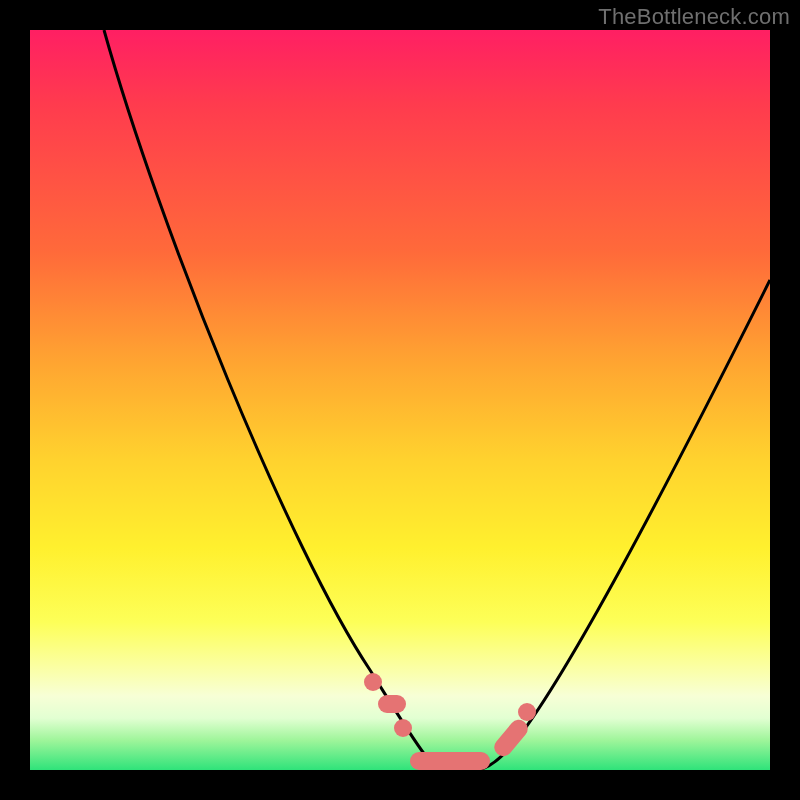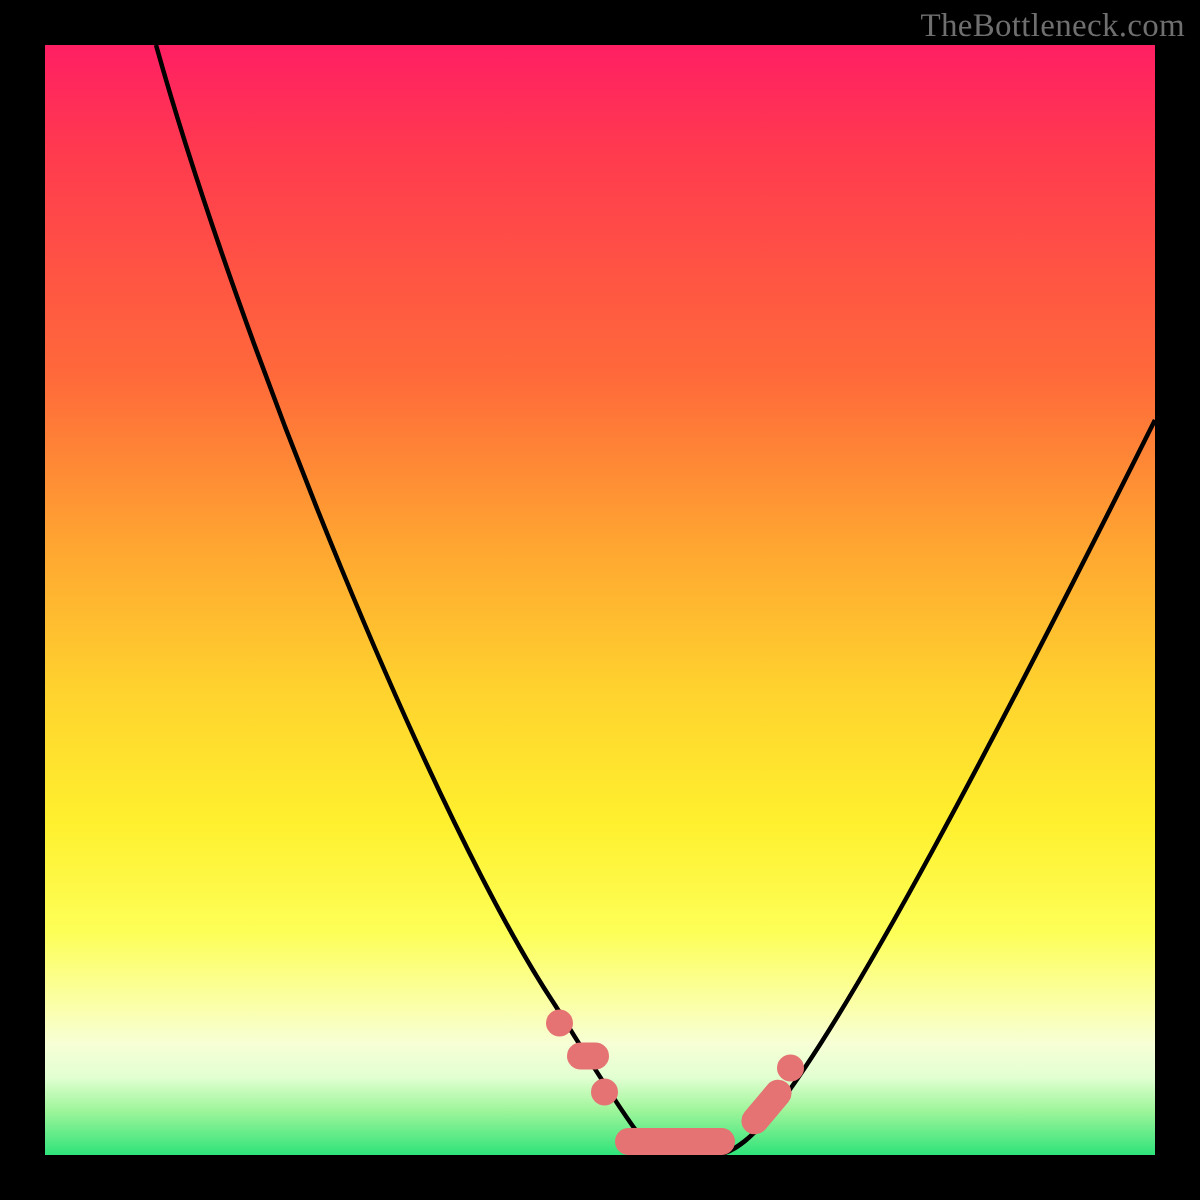--- a/index.html
+++ b/index.html
@@ -58,21 +58,20 @@
     height: 100%;
   }
   .watermark {
     position: absolute;
     top: 4px;
     right: 10px;
     color: #6f6f6f;
     font-size: 22px;
     font-weight: 500;
     letter-spacing: 0.2px;
-    font-family: Liberation Serif, serif;
   }
 </style>
 </head>
 <body>
 
 <div class="frame">
 
   <div class="watermark">TheBottleneck.com</div>
 
   <div class="plot-area">

